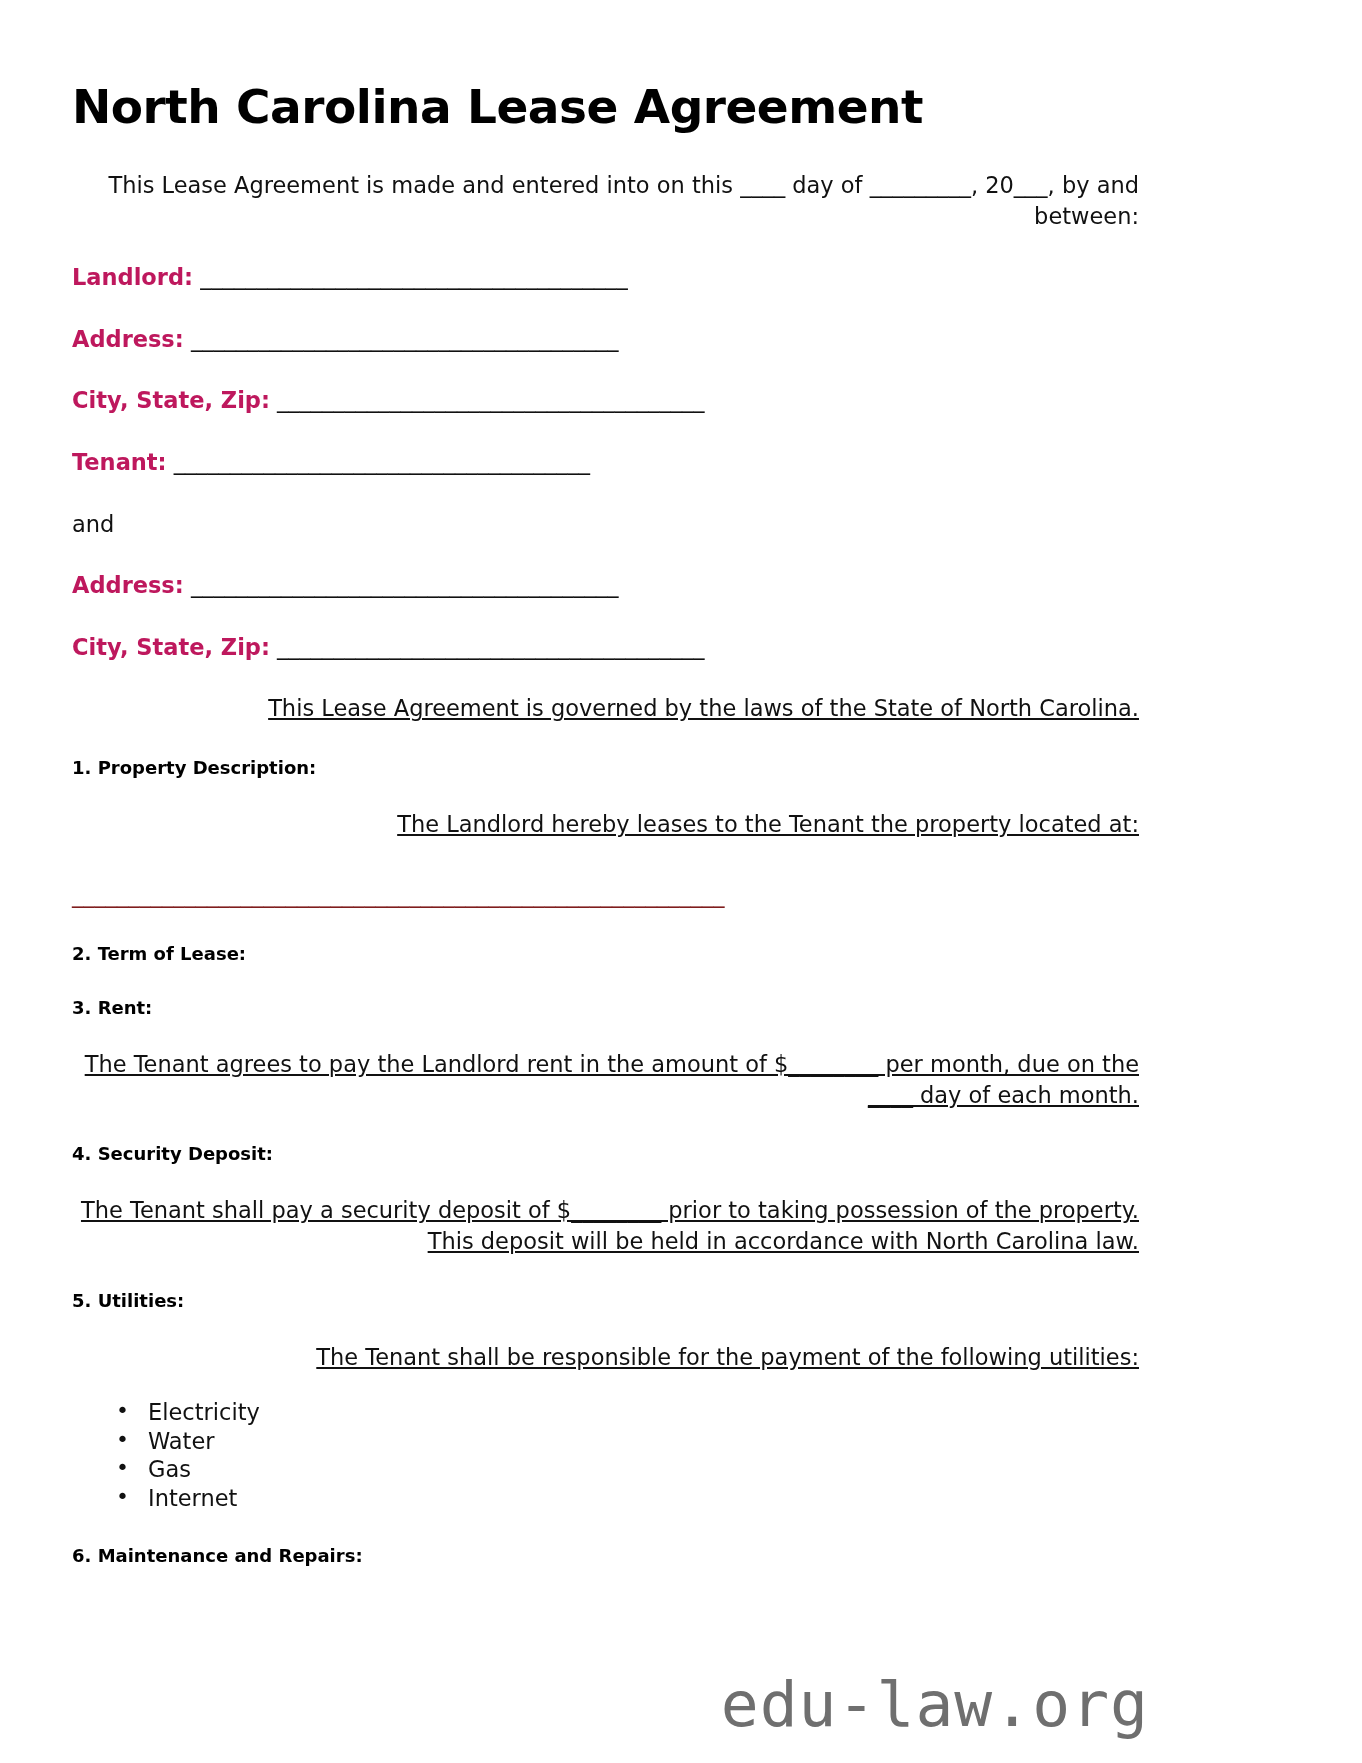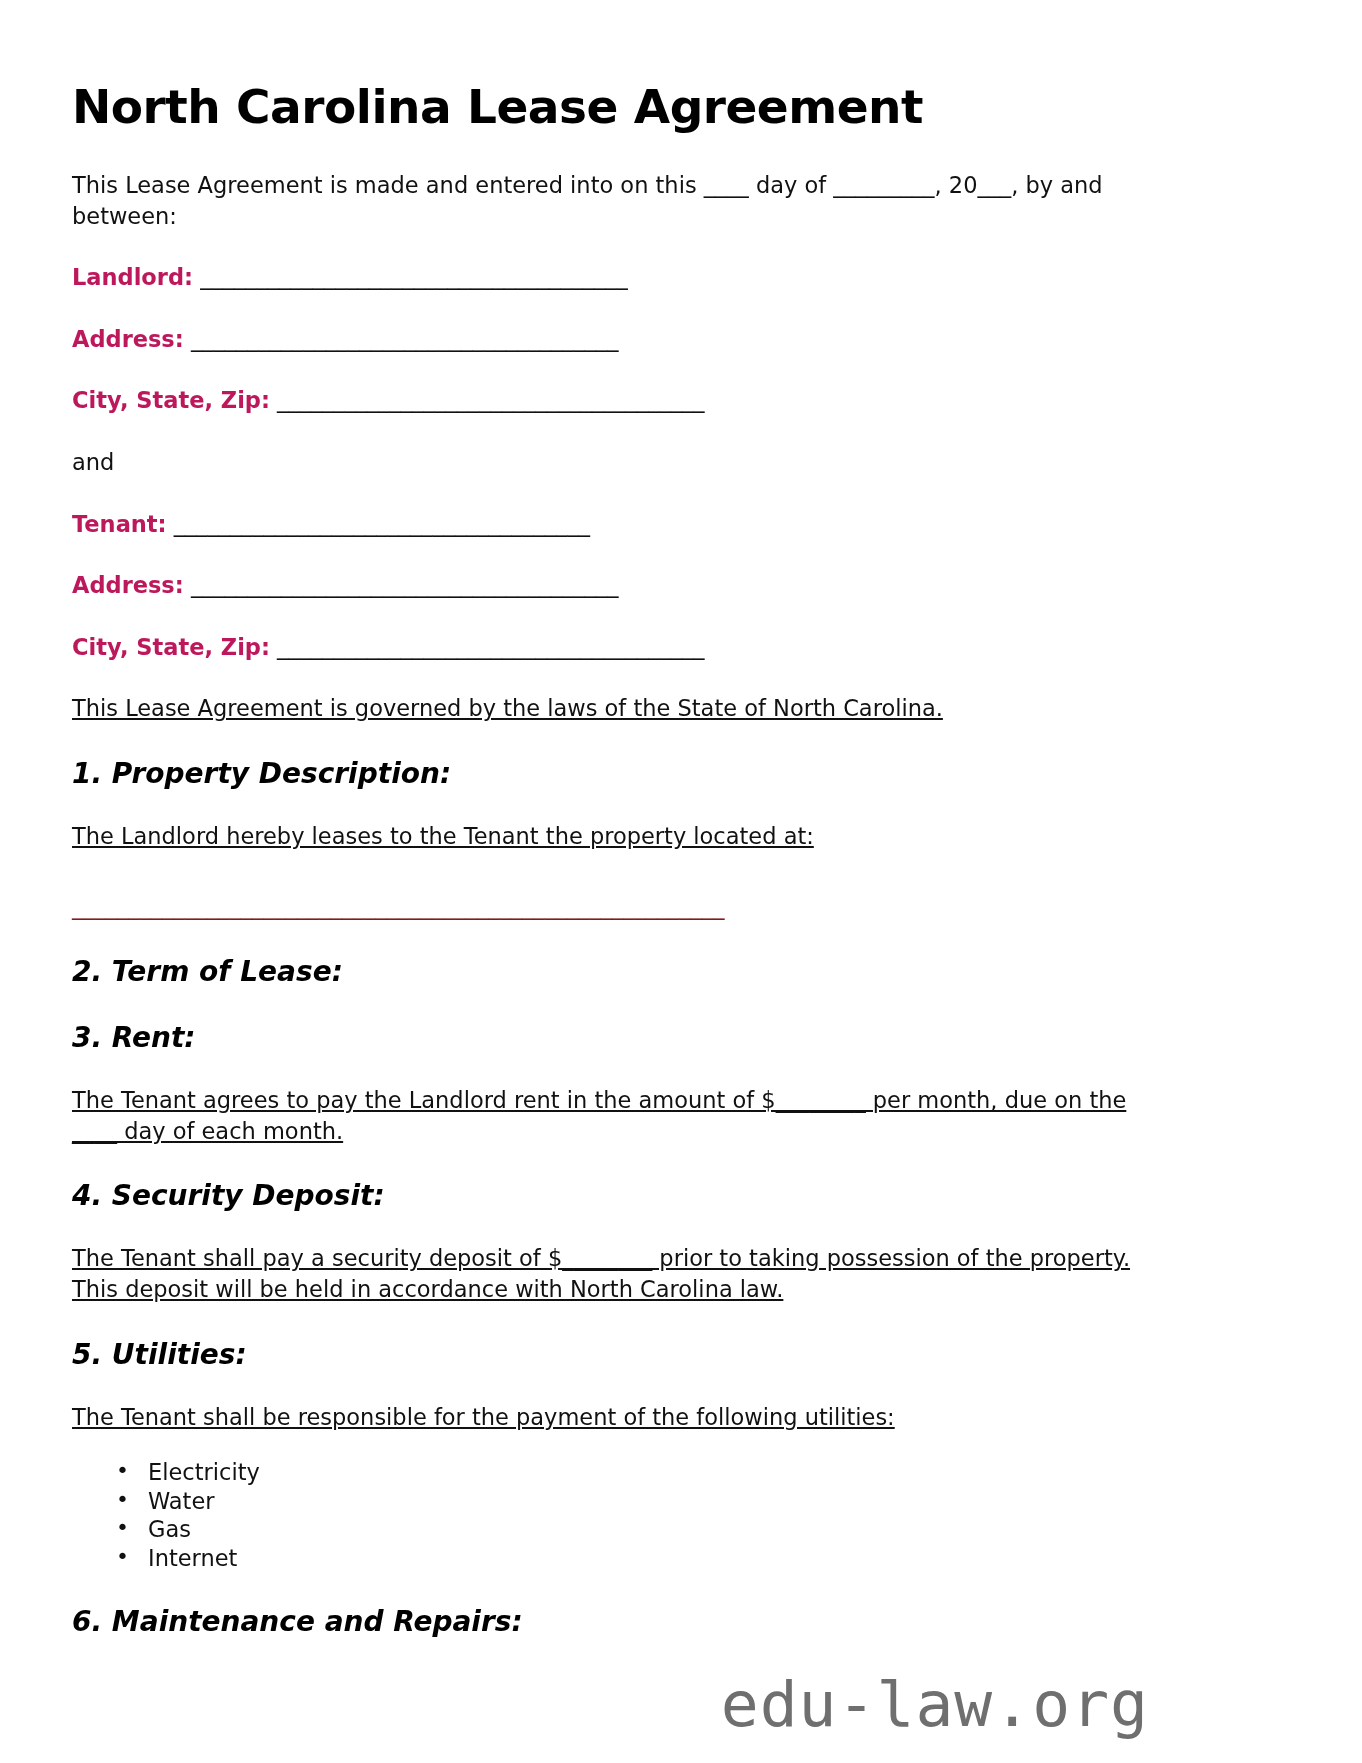--- a/index.html
+++ b/index.html
@@ -31,20 +31,21 @@
     margin: 18px 0 0 0;
     line-height: 1.15;
     color: #000;
   }
   .para {
     font-size: 22.5px;
     line-height: 1.36;
     margin: 36px 0 0 0;
     max-width: 1085px;
     color: #111;
+    text-align: right;
   }
   .para.tight { margin-top: 31px; text-decoration: underline; }
   .field-line {
     font-size: 22.5px;
     line-height: 1.36;
     margin: 31px 0 0 0;
     color: #111;
   }
   .field-label {
     font-weight: bold;
@@ -55,25 +56,24 @@
     white-space: pre;
   }
   .standalone-blank {
     font-size: 22.5px;
     line-height: 1.36;
     margin: 40px 0 0 0;
     white-space: pre;
     color: #7f1d1d;
   }
   .section-head {
-    font-size: 28px;
+    font-size: 18px;
     font-weight: bold;
     margin: 33px 0 0 0;
     color: #000;
-    font-style: italic;
   }
   .bullets {
     margin: 26px 0 0 0;
     padding: 0 0 0 38px;
     list-style: none;
   }
   .bullets li {
     font-size: 22.5px;
     line-height: 1.27;
     color: #111;
@@ -116,26 +116,26 @@
   <p class="field-line">
     <span class="field-label">Address:</span>
     <span class="blank">______________________________________</span>
   </p>
 
   <p class="field-line">
     <span class="field-label">City, State, Zip:</span>
     <span class="blank">______________________________________</span>
   </p>
 
-  <p class="field-line">and</p>
-
   <p class="field-line">
     <span class="field-label">Tenant:</span>
     <span class="blank">_____________________________________</span>
   </p>
+
+  <p class="field-line">and</p>
 
   <p class="field-line">
     <span class="field-label">Address:</span>
     <span class="blank">______________________________________</span>
   </p>
 
   <p class="field-line">
     <span class="field-label">City, State, Zip:</span>
     <span class="blank">______________________________________</span>
   </p>

